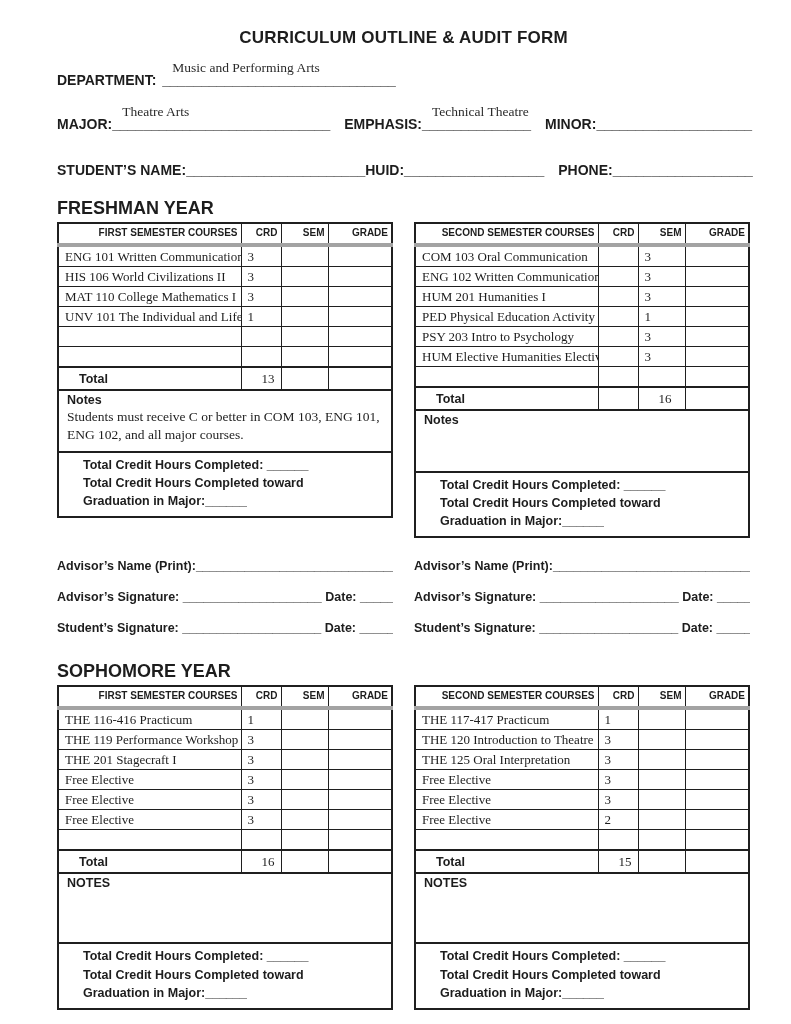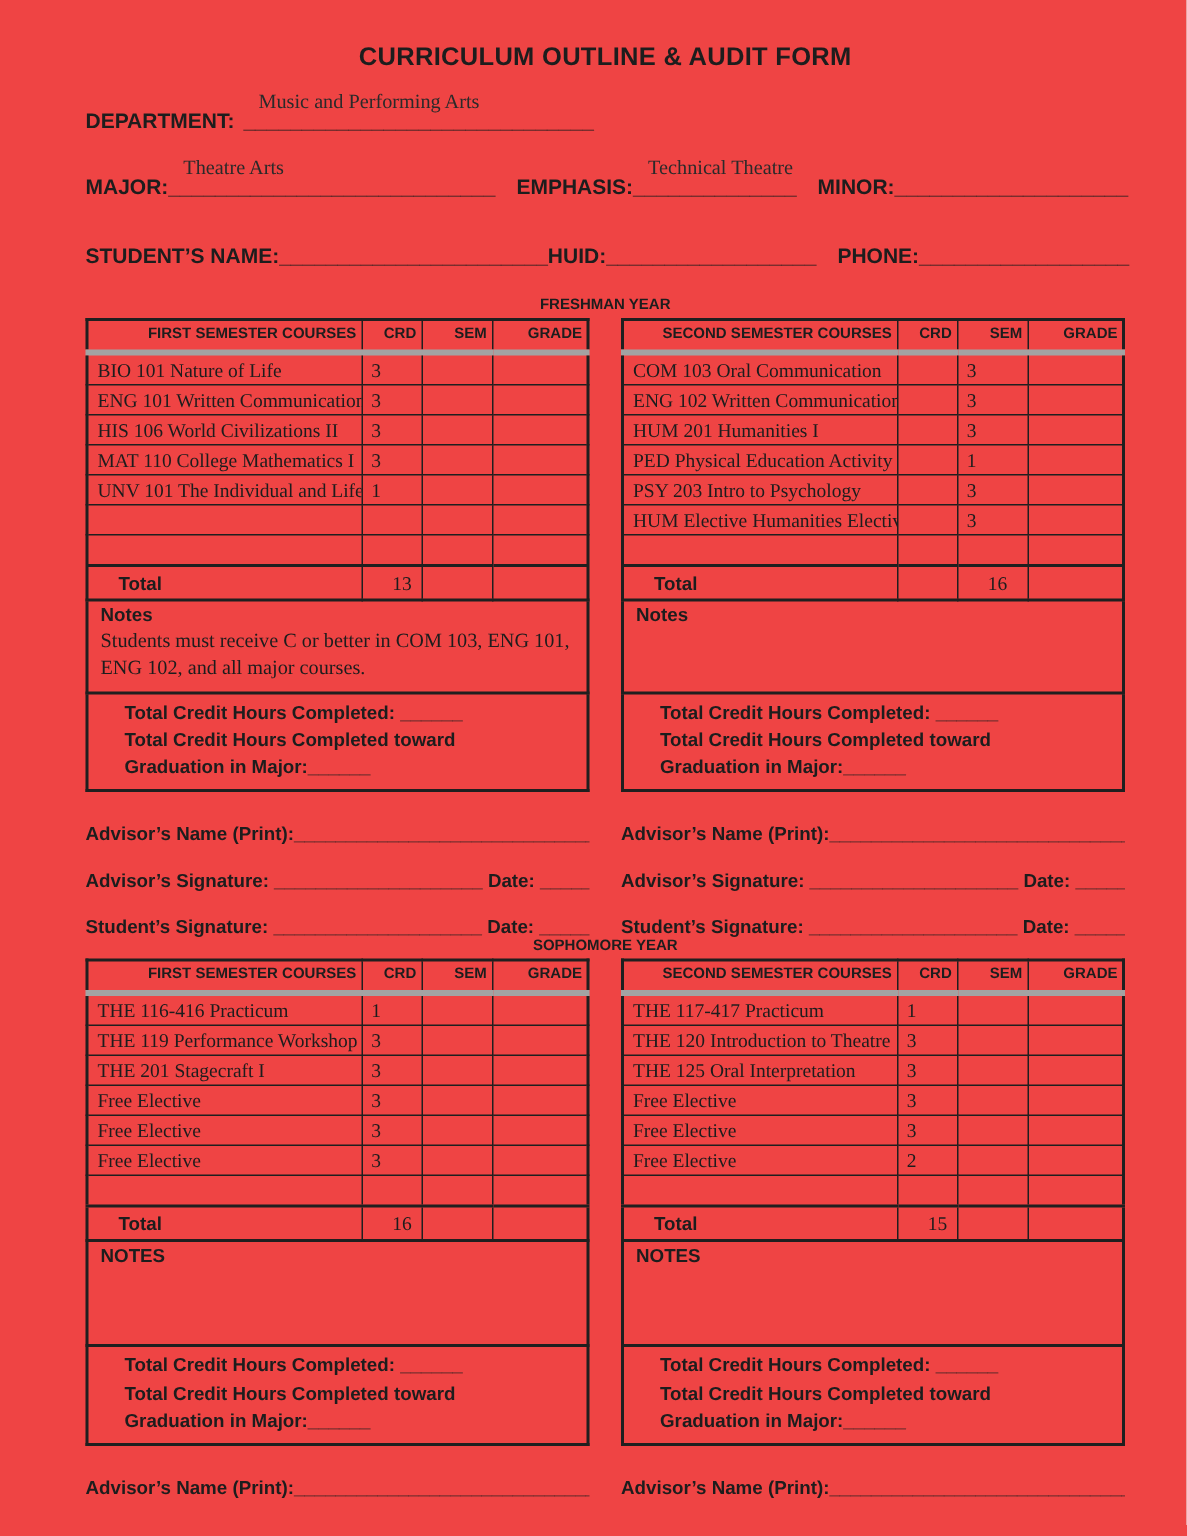--- a/index.html
+++ b/index.html
@@ -1,40 +1,40 @@
 <!DOCTYPE html>
 <html><head>
 <meta charset="utf-8">
 <style>
   html,body{margin:0;padding:0;background:#e9e9e9;}
   body{width:791px;height:1024px;position:relative;}
   .page{
-    position:absolute;inset:0;background:#ef4444;color:#1d1d1d;
+    position:absolute;inset:0;background:#ffffff;color:#1d1d1d;
     box-sizing:border-box;padding:26px 41px 16px 57px;
     font-family:"Liberation Sans",sans-serif;overflow:hidden;
   }
   .title{text-align:center;font-weight:bold;font-size:17px;letter-spacing:.2px;margin:2px 0 6px;}
   
   .field-row{display:flex;align-items:baseline;font-weight:bold;font-size:14px;white-space:nowrap;}
   .row-dept{margin-top:24px;}
   .row-major{margin-top:28px;}
   .row-student{margin-top:30px;}
   .lbl{font-weight:bold;}
   .sp{display:inline-block;width:6px;}
   .gap-l{margin-left:14px;}
   .blank{font-weight:bold;letter-spacing:0;}
   .fill{position:relative;display:inline-block;}
   .fill-value{
     position:absolute;left:10px;bottom:12px;
     font-family:"Liberation Serif",serif;font-weight:normal;font-size:13.5px;color:#2a2a2a;
     white-space:nowrap;
   }
   
-  .year-label{font-weight:bold;font-size:10px;margin:20px 0 3px;text-align:center;}
-  .year-label.soph{margin-top:0;}
+  .year-label{font-weight:bold;font-size:18px;margin:20px 0 3px;}
+  .year-label.soph{margin-top:26px;}
   .two-col{display:flex;gap:21px;}
   .col{flex:1;min-width:0;}
   
   table.course-table{border-collapse:collapse;width:100%;table-layout:fixed;border:2px solid #1f1f1f;}
   .course-table th,.course-table td{border:1px solid #1f1f1f;}
   .course-table th{
     font-size:10px;font-weight:bold;text-align:right;
     padding:3px 3px 5px 7px;border-bottom:4px solid #a3a3a3;white-space:nowrap;overflow:hidden;
   }
   .course-table td{
@@ -109,26 +109,20 @@
         <thead>
           <tr>
             <th>FIRST SEMESTER COURSES</th>
             <th>CRD</th>
             <th>SEM</th>
             <th>GRADE</th>
           </tr>
         </thead>
         <tbody>
             <tr>
-              <td class="td-name">BIO 101 Nature of Life</td>
-              <td>3</td>
-              <td></td>
-              <td></td>
-            </tr>
-            <tr>
               <td class="td-name">ENG 101 Written Communication</td>
               <td>3</td>
               <td></td>
               <td></td>
             </tr>
             <tr>
               <td class="td-name">HIS 106 World Civilizations II</td>
               <td>3</td>
               <td></td>
               <td></td>

